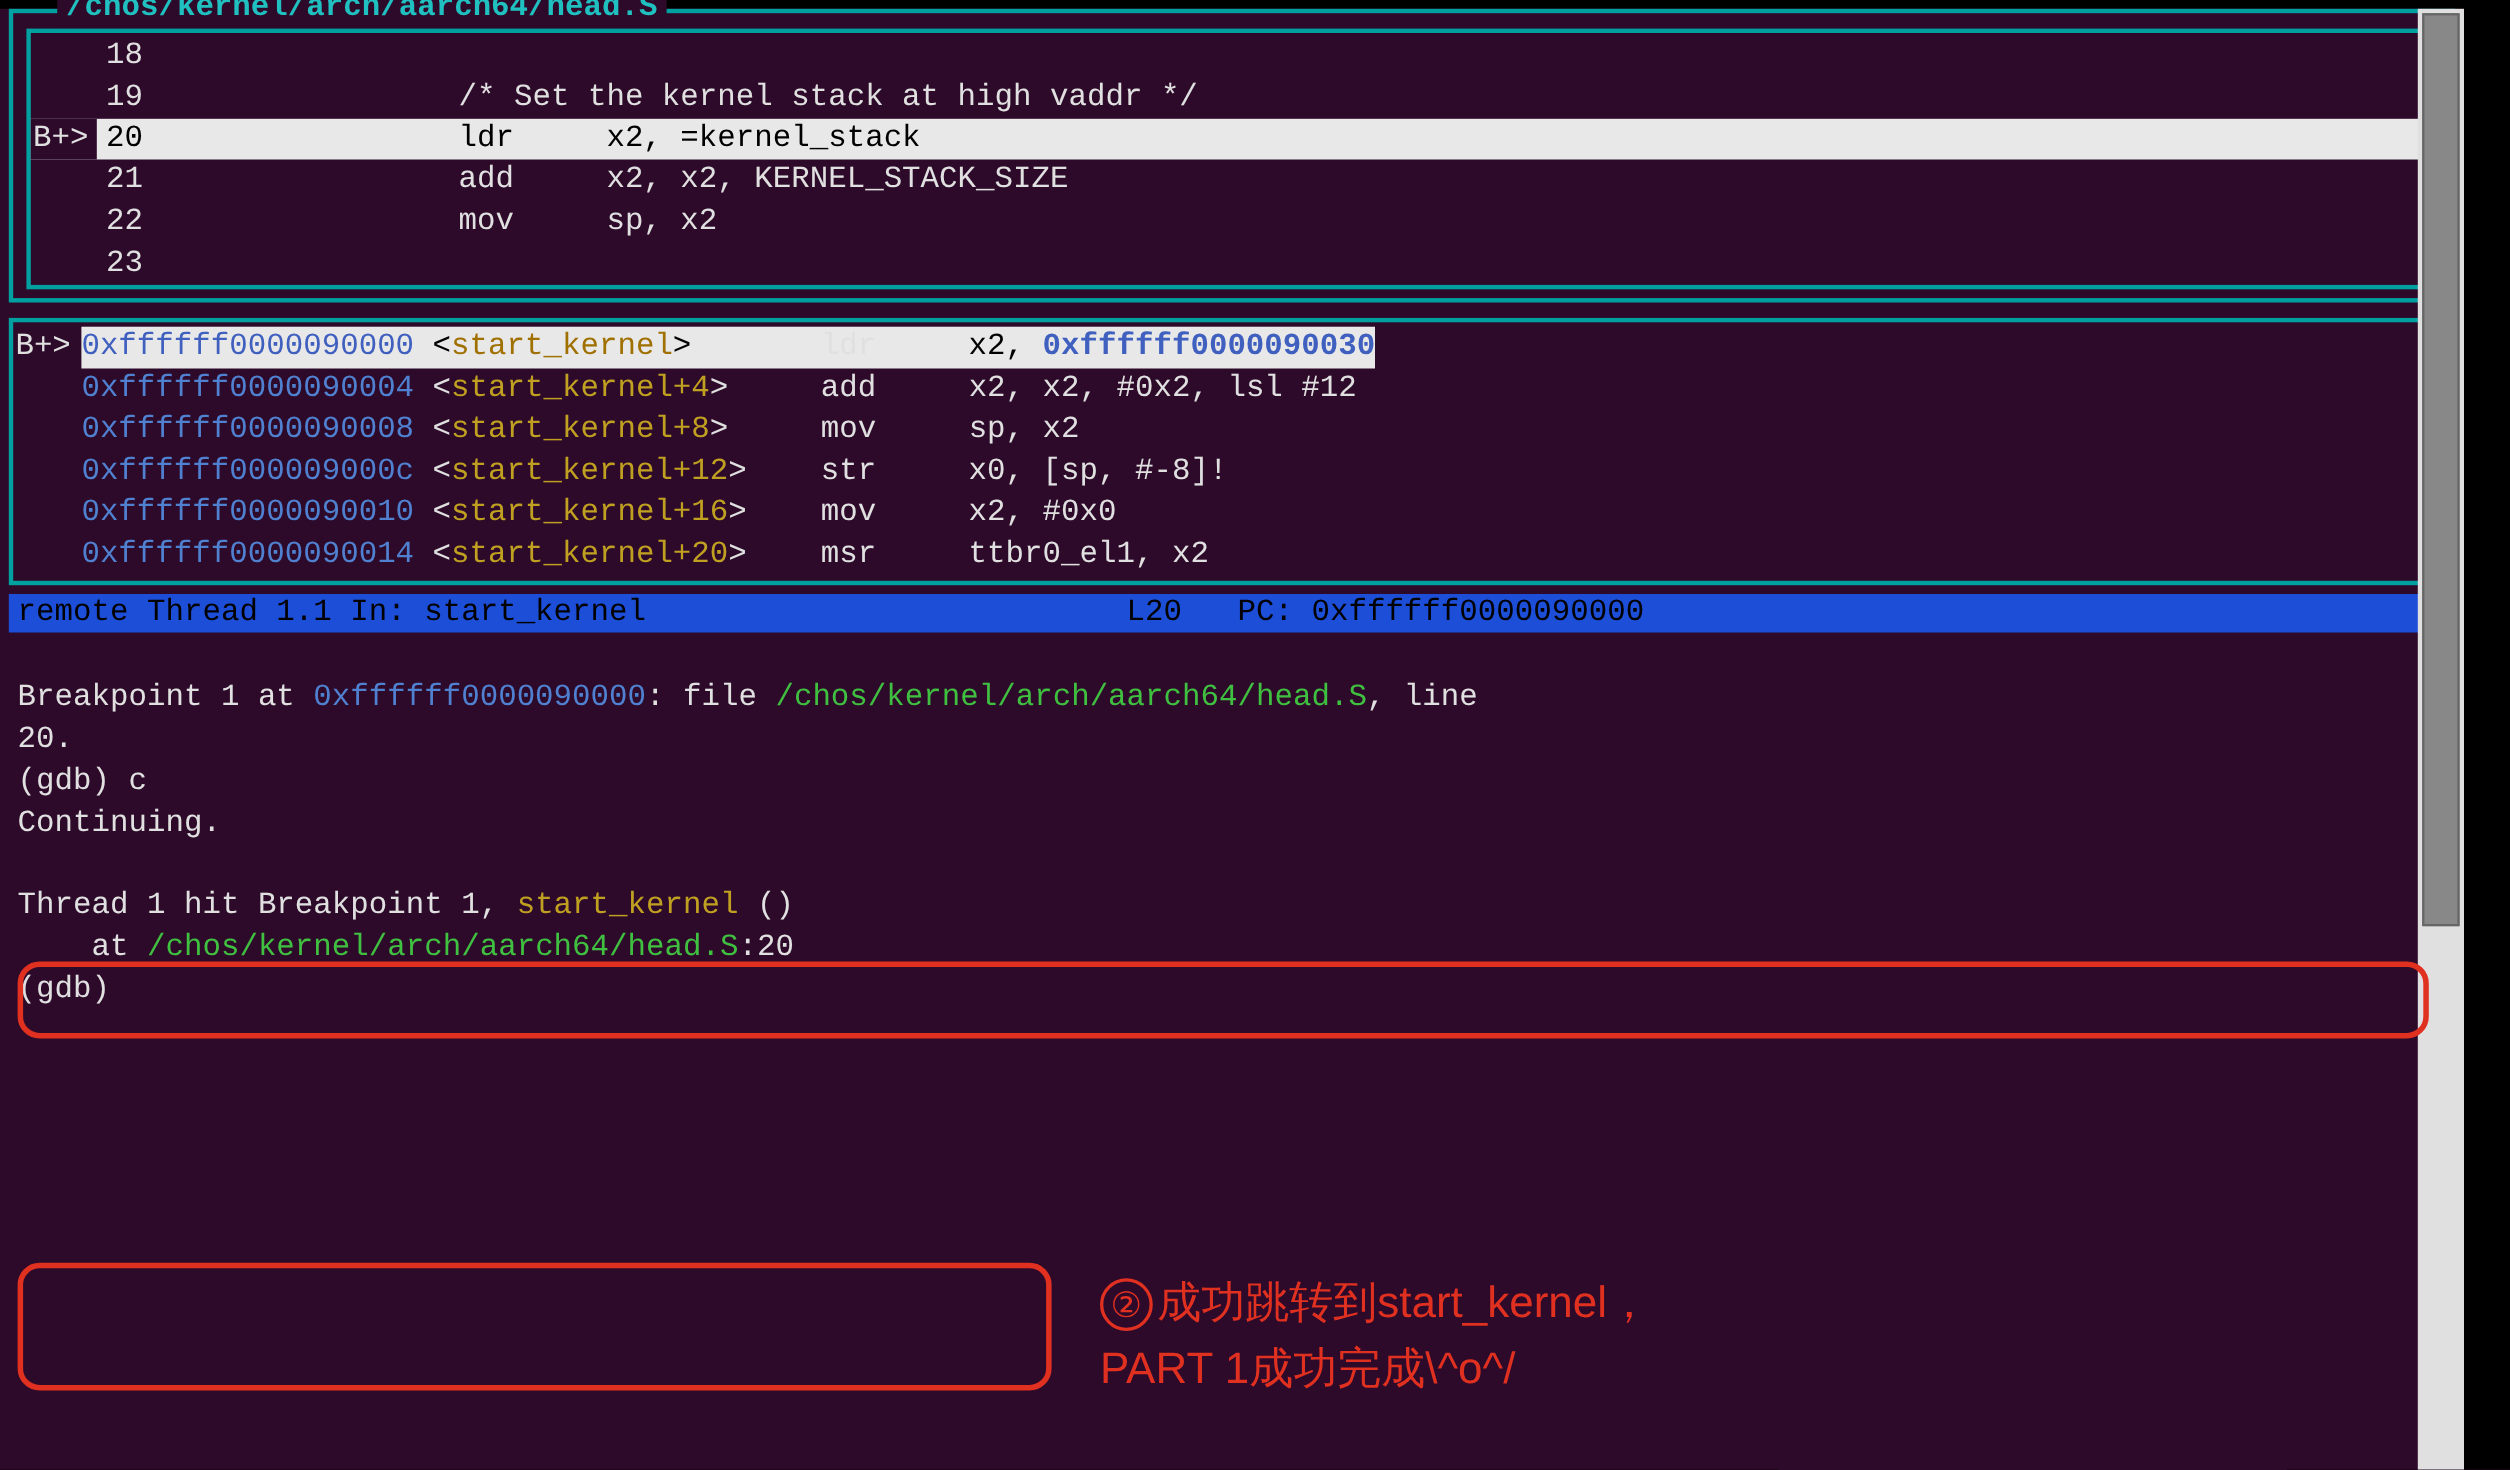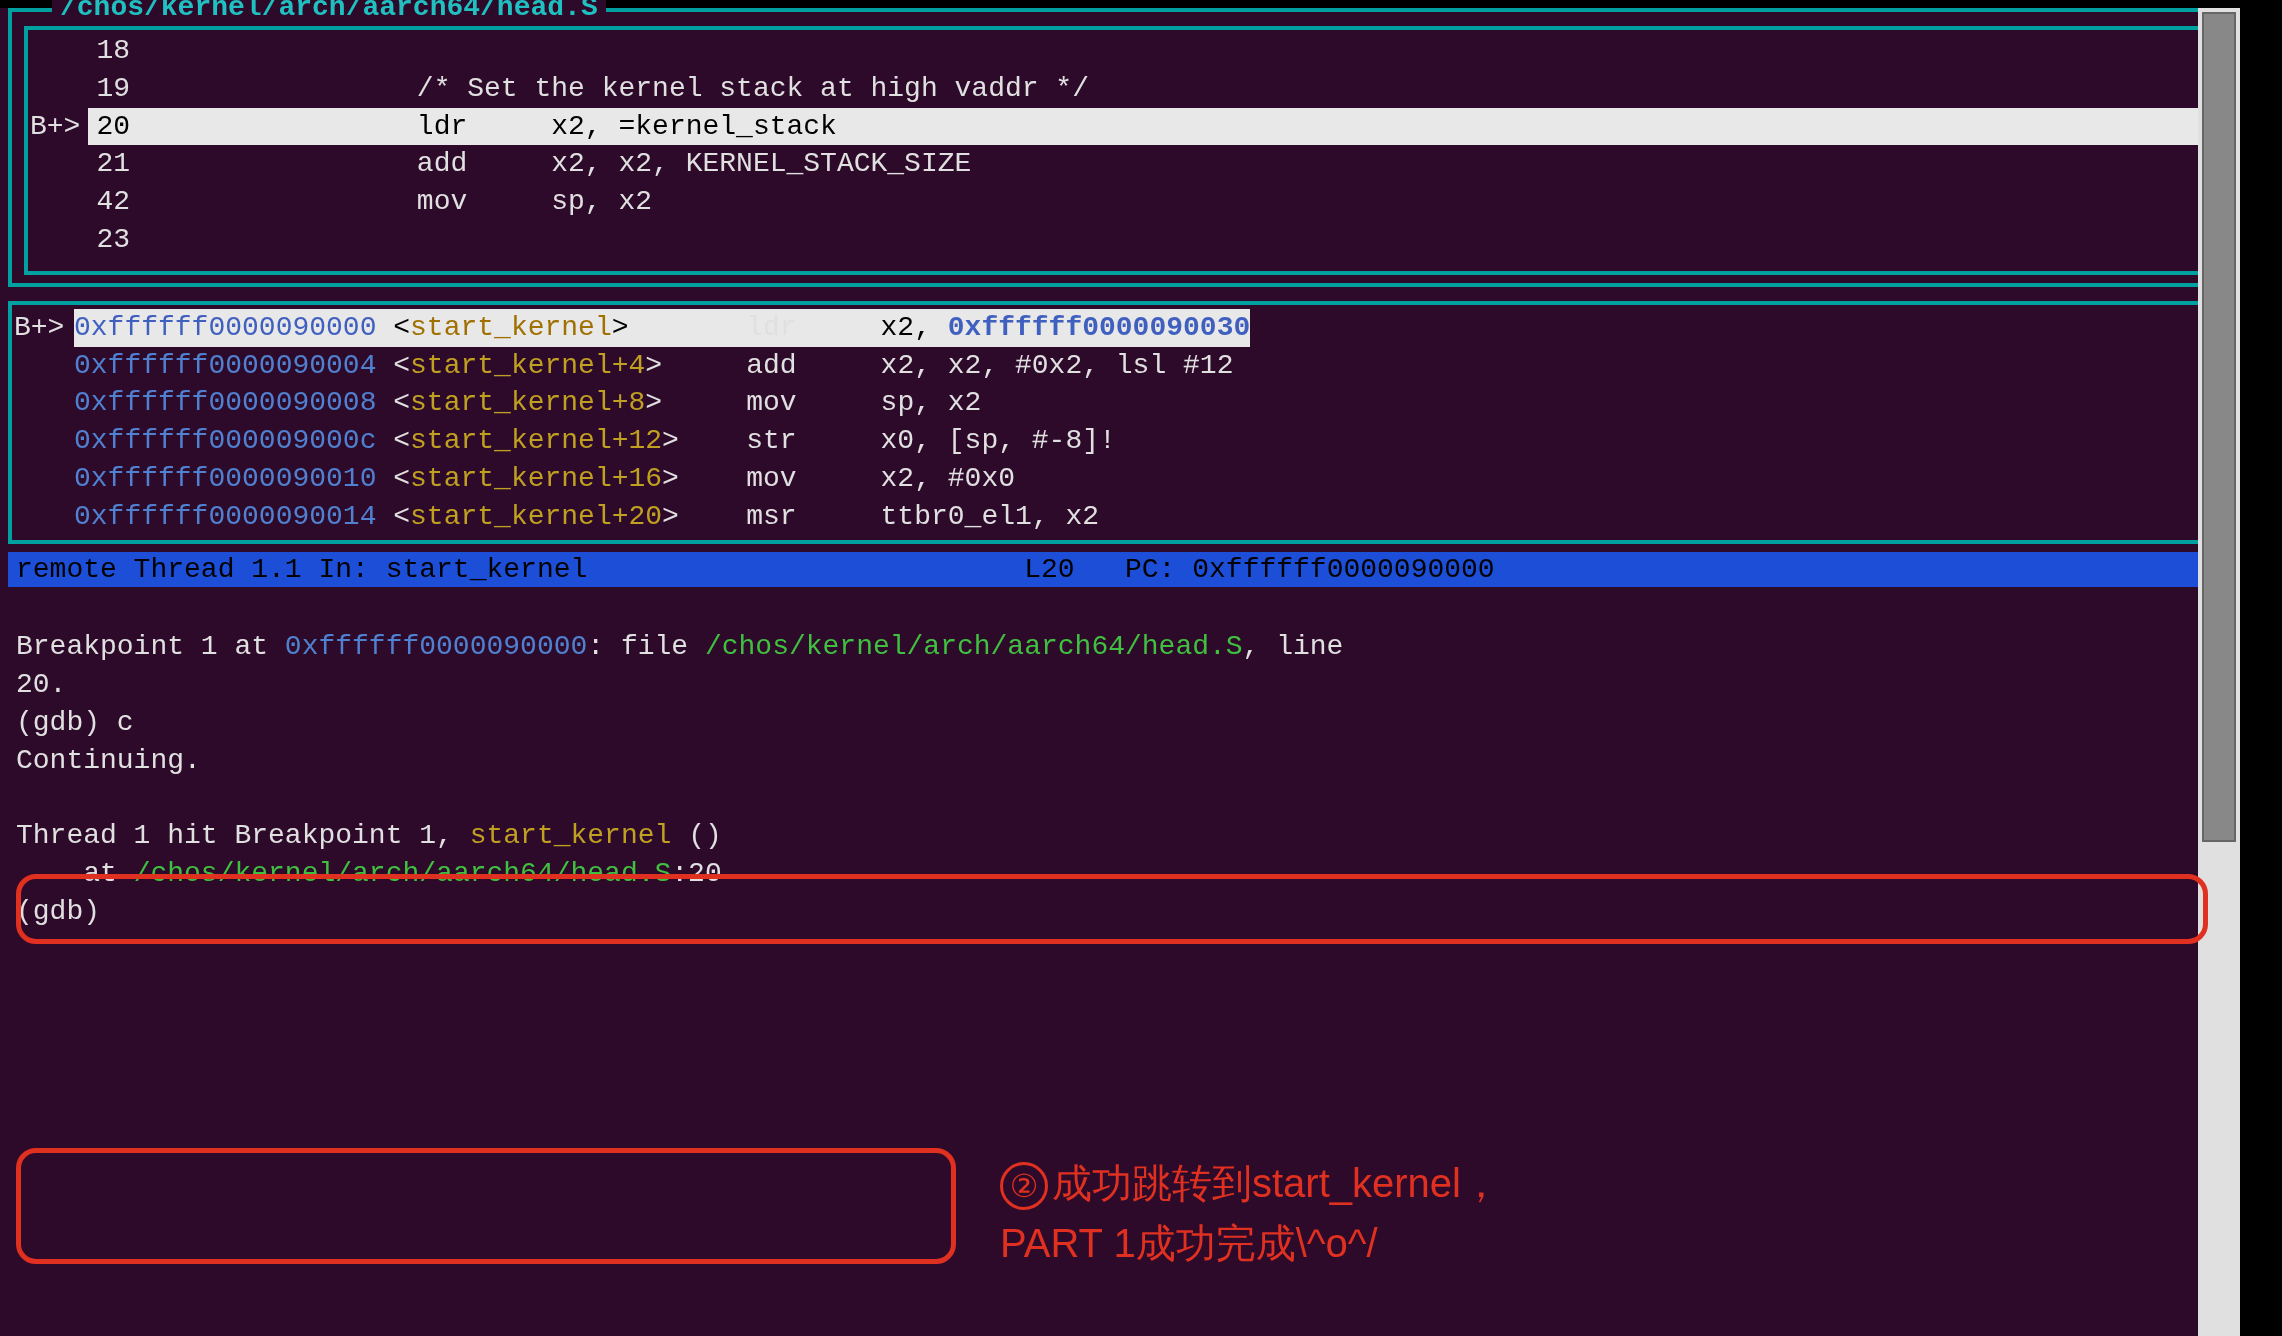--- a/index.html
+++ b/index.html
@@ -30,21 +30,21 @@
     top: -20px;
     left: 40px;
     background: #2d0a2a;
     color: #20c0c0;
     font-weight: bold;
     padding: 0 8px;
   }
   .inner-src {
     border: 4px solid #00a0a0;
     margin: 14px 12px 8px 12px;
-    padding: 2px 0 12px 0;
+    padding: 2px 0 0 0;
   }
   .src-line {
     display: flex;
     white-space: pre;
     line-height: 1.35;
   }
   .gutter {
     width: 60px;
     text-align: left;
     padding-left: 2px;
@@ -182,21 +182,21 @@
         <span class="lnum">20</span>
         <span class="code">                ldr     x2, =kernel_stack</span>
       </div>
       <div class="src-line">
         <span class="gutter"> </span>
         <span class="lnum">21</span>
         <span class="code">                add     x2, x2, KERNEL_STACK_SIZE</span>
       </div>
       <div class="src-line">
         <span class="gutter"> </span>
-        <span class="lnum">42</span>
+        <span class="lnum">22</span>
         <span class="code">                mov     sp, x2</span>
       </div>
       <div class="src-line">
         <span class="gutter"> </span>
         <span class="lnum">23</span>
         <span class="code"></span>
       </div>
 
     </div>
   </div>

